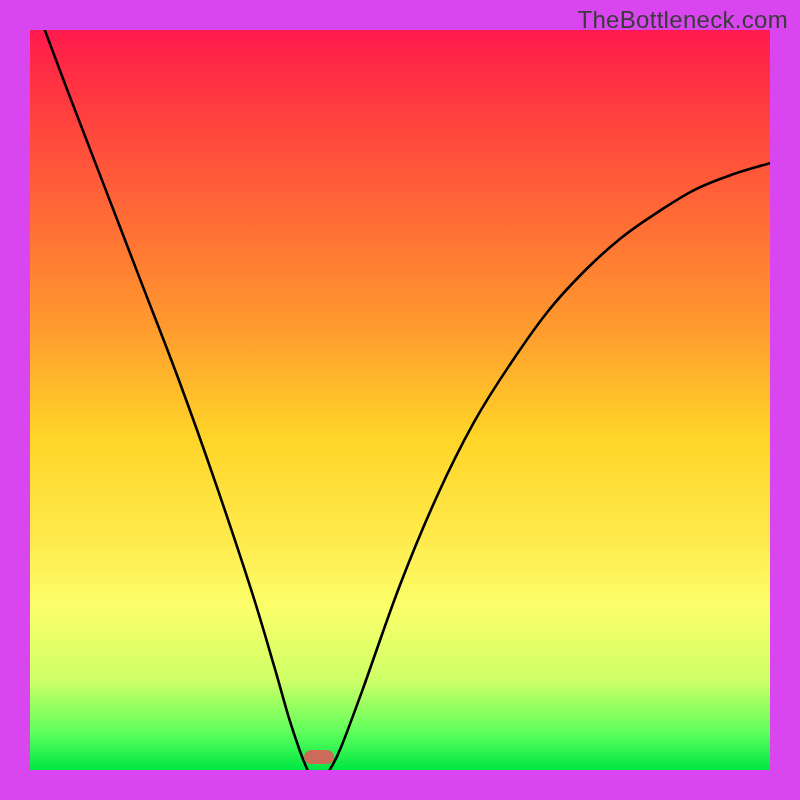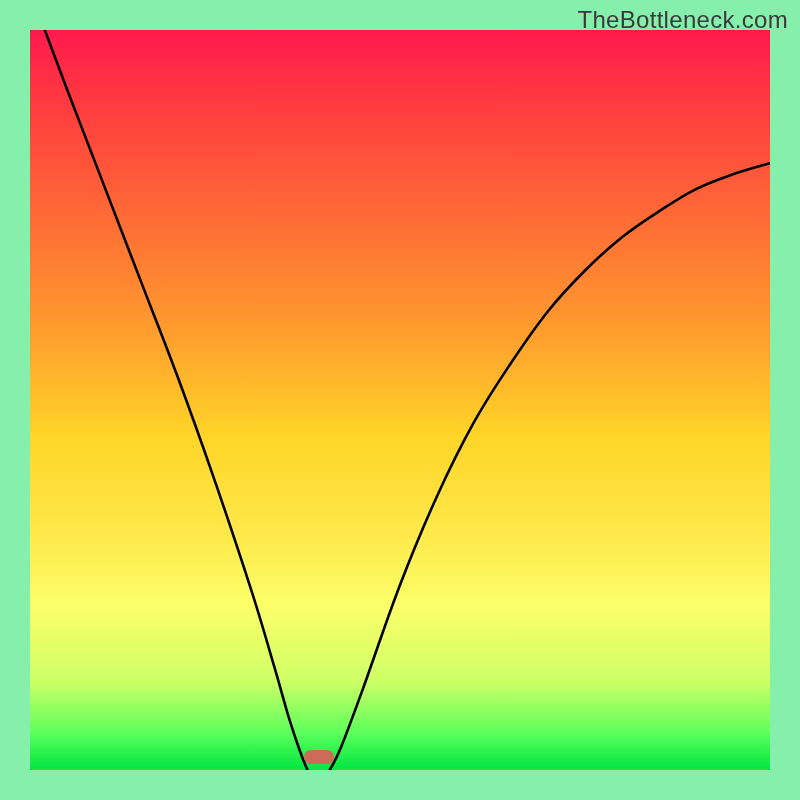--- a/index.html
+++ b/index.html
@@ -8,21 +8,21 @@
     width: 800px;
     height: 800px;
     background: #000;
     overflow: hidden;
     font-family: Arial, Helvetica, sans-serif;
   }
   .stage {
     position: relative;
     width: 800px;
     height: 800px;
-    background: #86efac;
+    background: #d946ef;
   }
   .plot-area {
     position: absolute;
     left: 30px;
     top: 30px;
     width: 740px;
     height: 740px;
     
     background: linear-gradient(to bottom,
       #ff1a4d 0%,

